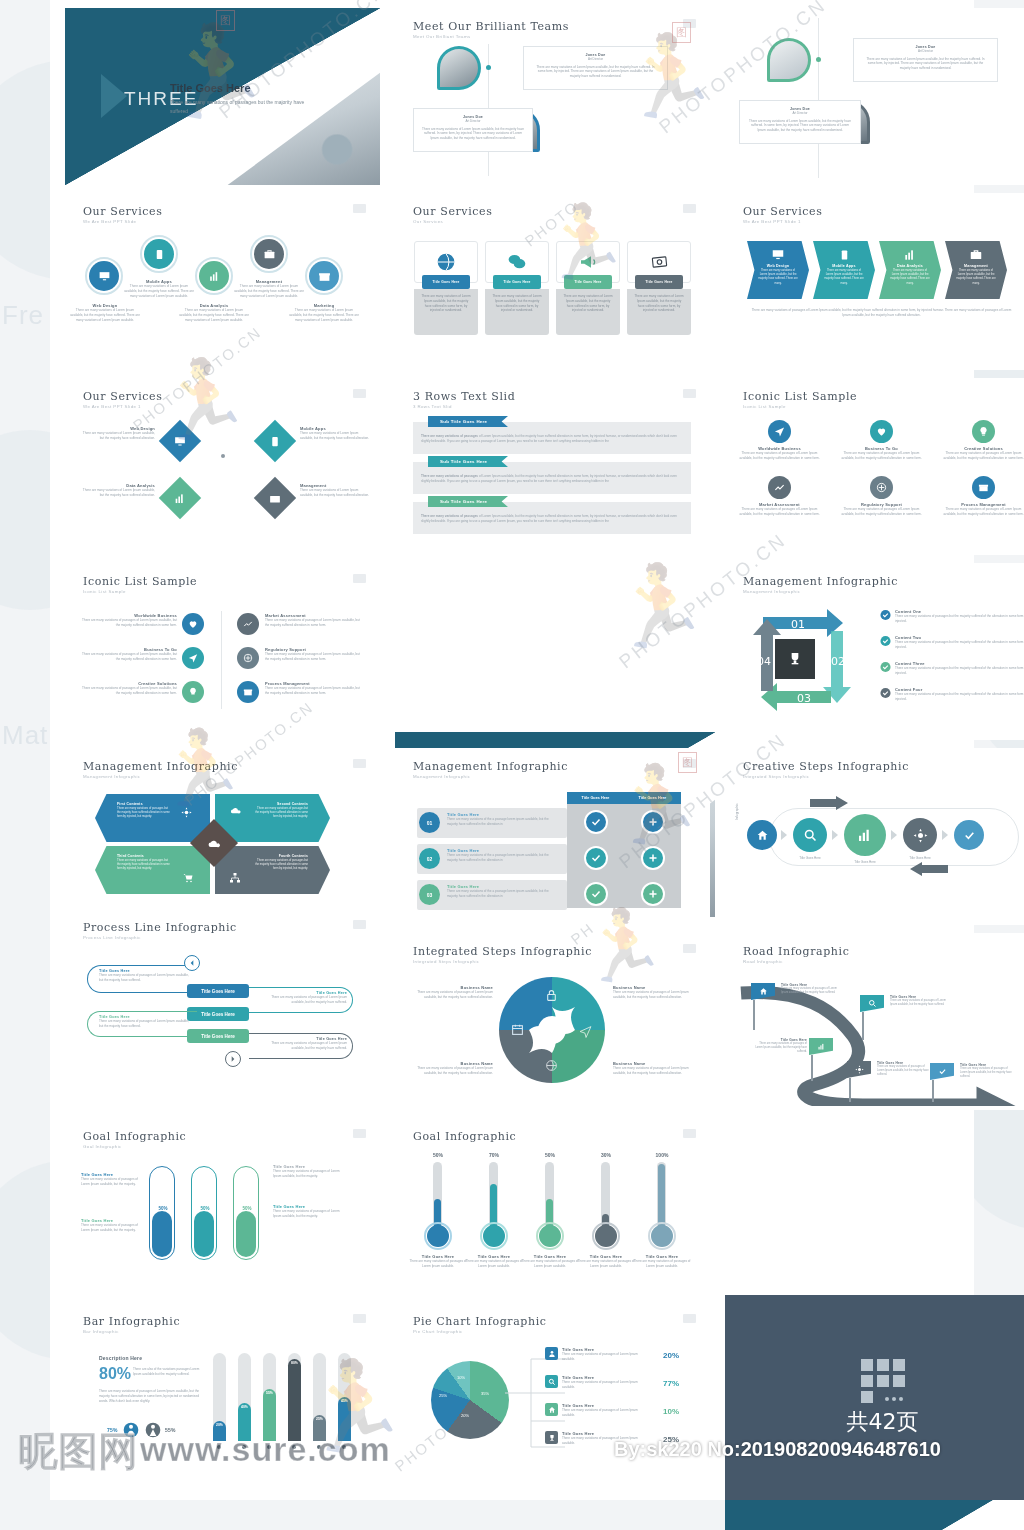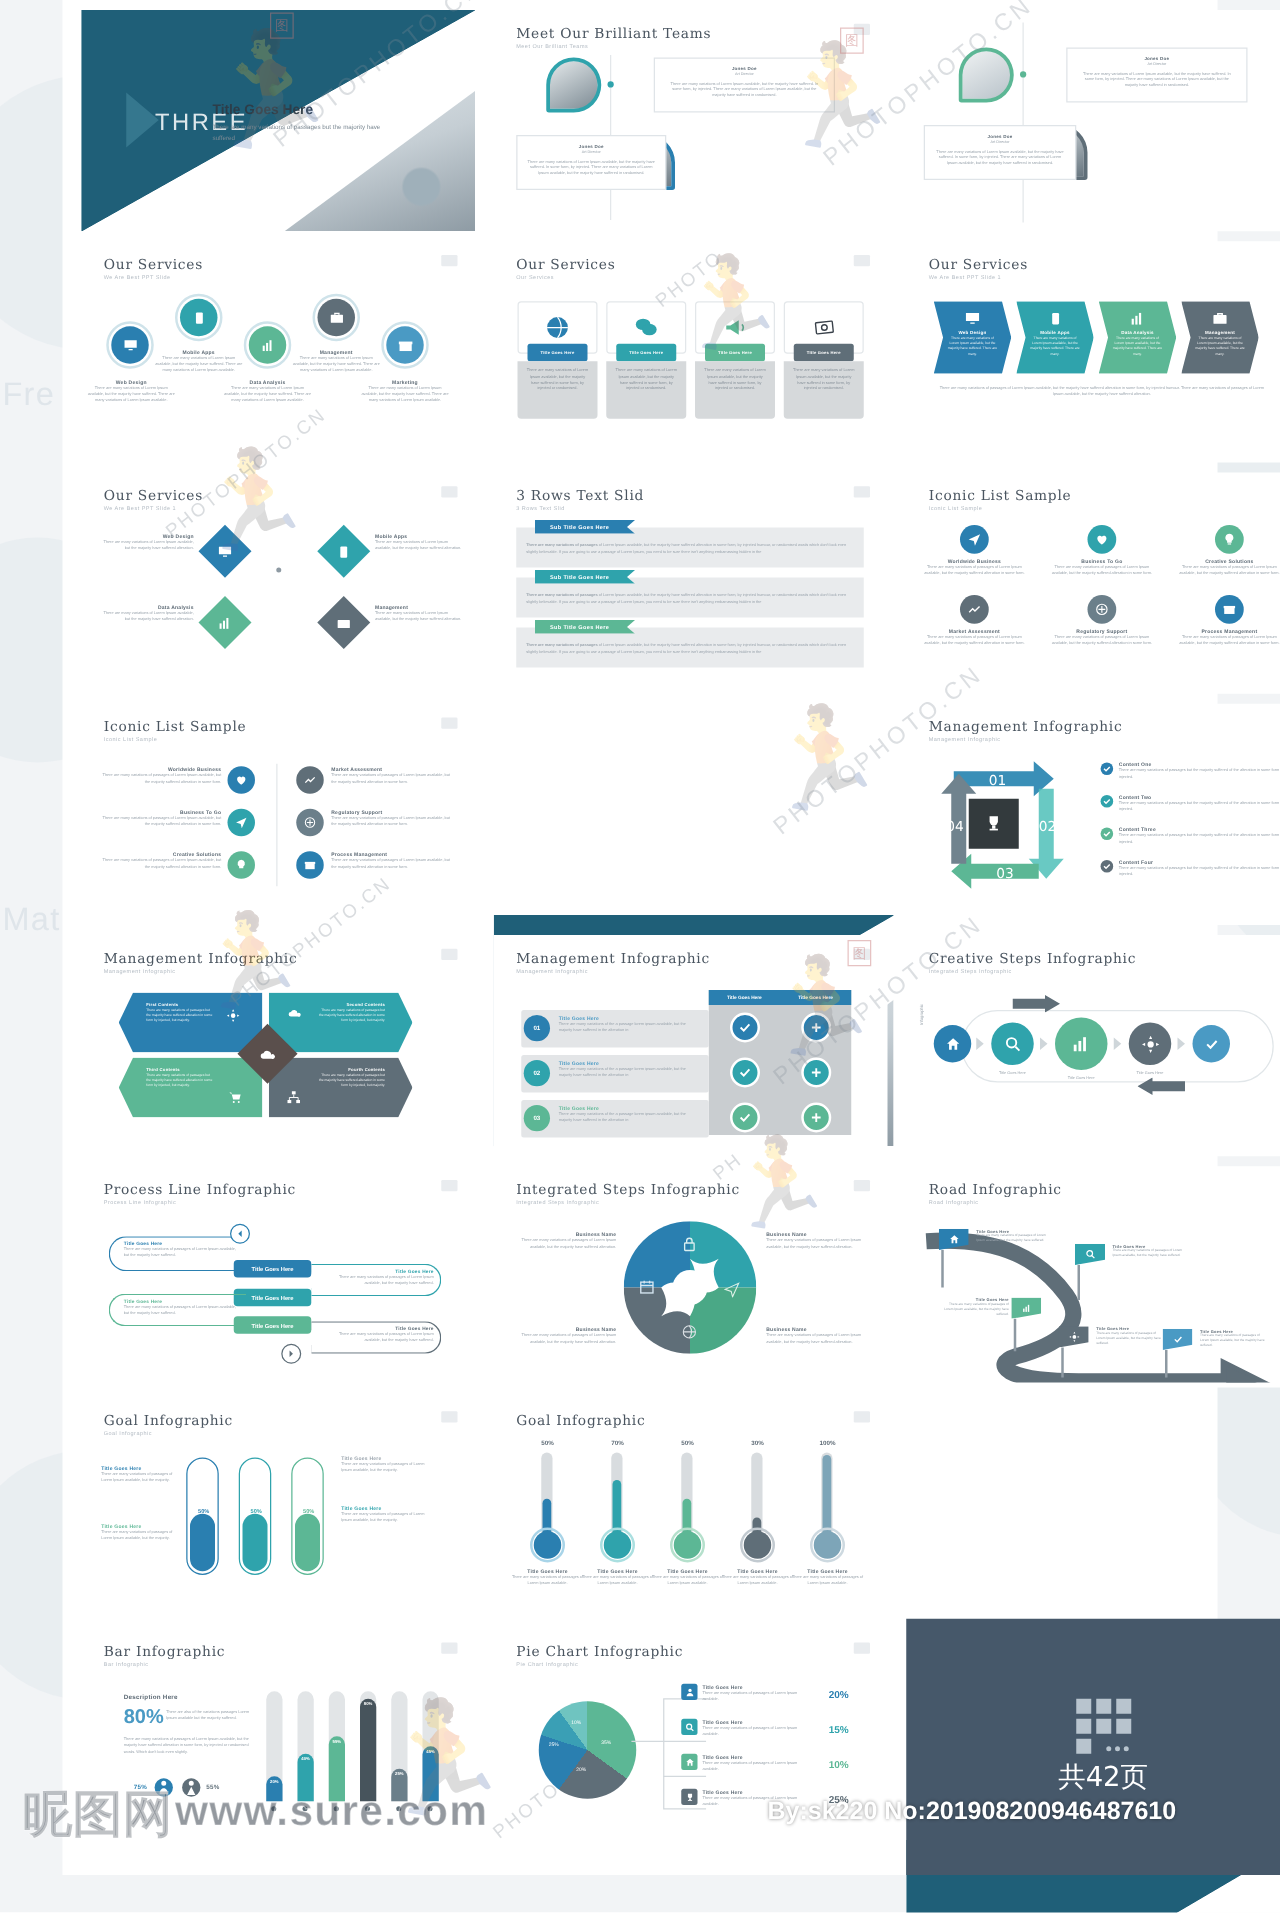--- a/index.html
+++ b/index.html
@@ -897,21 +897,21 @@
     </div>
     <div class="tt" style="position:absolute; left:172px; top:108px; width:46px; text-align:center;">Title Goes Here</div>
     <div class="caret" style="left:217px; top:82px;"></div>
     <div class="circ lblue" style="position:absolute; left:229px; top:72px; width:30px; height:30px;">
       <svg width="13" height="13" viewBox="0 0 24 24" fill="none" stroke="#fff" stroke-width="3">
             <path d="M5 12l5 5L19 7"></path>
           </svg>
     </div>
   </div>
 
-  <div class="slide col0" style="top:933px;">
+  <div class="slide col0" style="top:909px;">
     <div class="s-title">Process Line Infographic</div>
     <div class="s-sub">Process Line Infographic</div>
     <div class="s-badge"></div>
 
     <div class="pill" style="left:22px; top:56px; width:110px; height:28px; border:1.5px solid #2a7fb0; border-right:none; border-radius:14px 0 0 14px;"></div>
     <div style="position:absolute; left:34px; top:60px; width:90px;">
       <div class="th" style="color:#2a7fb0; font-size:3.8px;">Title Goes Here</div>
       <div class="tt">There are many variations of passages of Lorem Ipsum available, but the majority have suffered.</div>
     </div>
     <div class="circ" style="position:absolute; left:119px; top:46px; width:16px; height:16px; background:#fff; border:1.5px solid #2a7fb0;">
@@ -1269,21 +1269,21 @@
         <svg width="8" height="8" viewBox="0 0 24 24" fill="none" stroke="#fff" stroke-width="3">
               <circle cx="10" cy="10" r="6"></circle>
               <path d="M15 15l5 5"></path>
             </svg>
       </div>
       <div style="width:88px;">
         <div class="th">Title Goes Here</div>
         <div class="tt">There are many variations of passages of Lorem Ipsum available.</div>
       </div>
     </div>
-    <div class="legpct" style="left:268px; top:76px; color:#2fa3ac;">15%</div>
+    <div class="legpct" style="left:268px; top:76px; color:#2fa3ac;">77%</div>
 
     <div class="legrow" style="left:150px; top:100px; width:130px;">
       <div class="legicon green">
         <svg width="8" height="8" viewBox="0 0 24 24" fill="#fff">
               <path d="M12 3l9 8h-3v9h-4v-6h-4v6H6v-9H3z"></path>
             </svg>
       </div>
       <div style="width:88px;">
         <div class="th">Title Goes Here</div>
         <div class="tt">There are many variations of passages of Lorem Ipsum available.</div>

